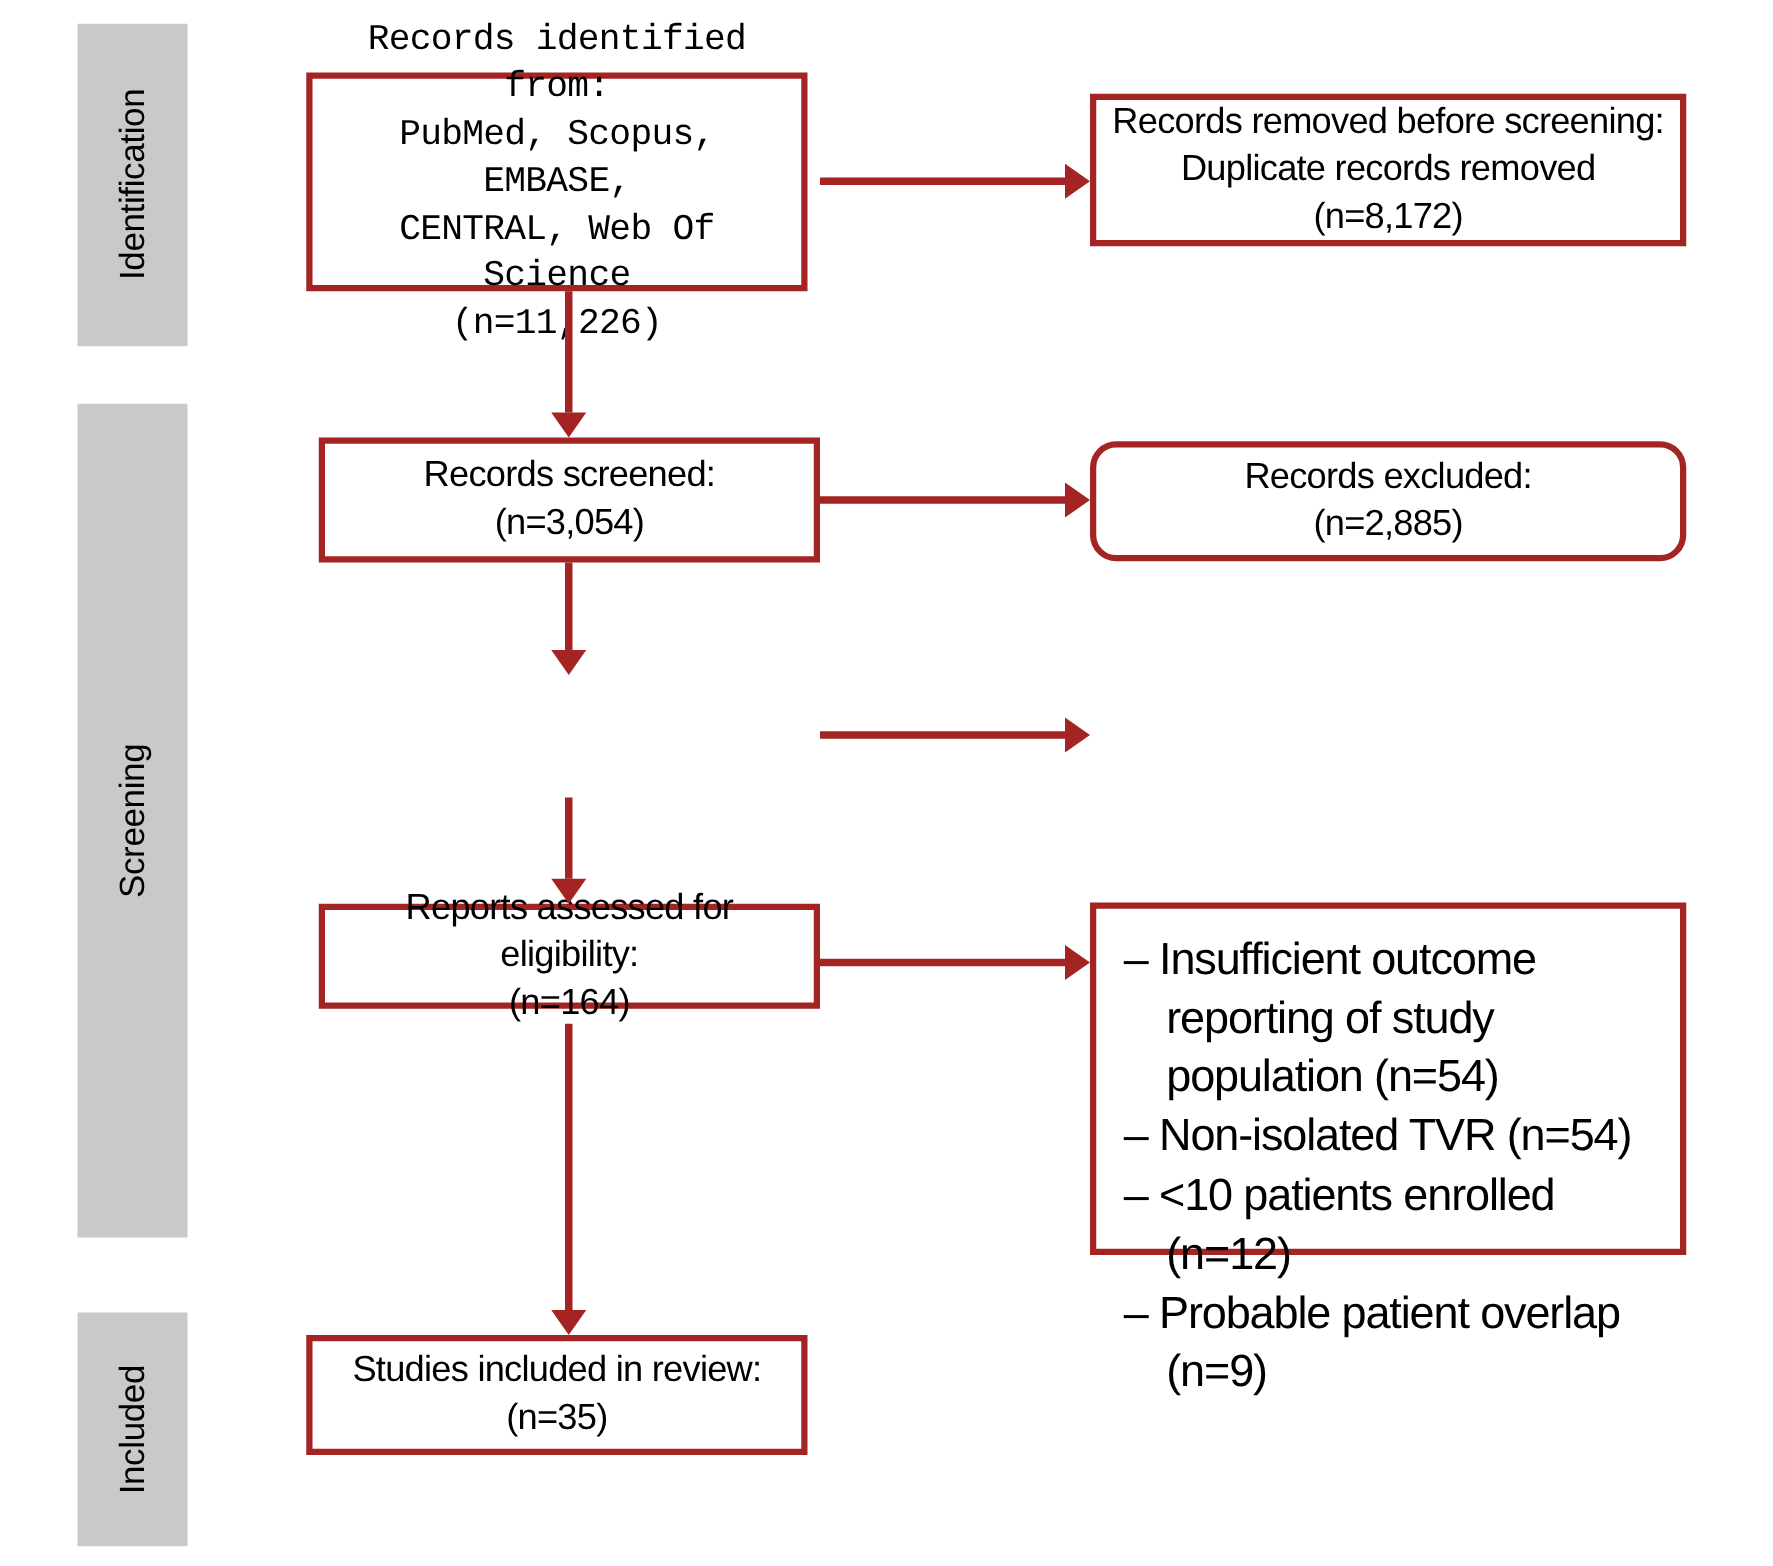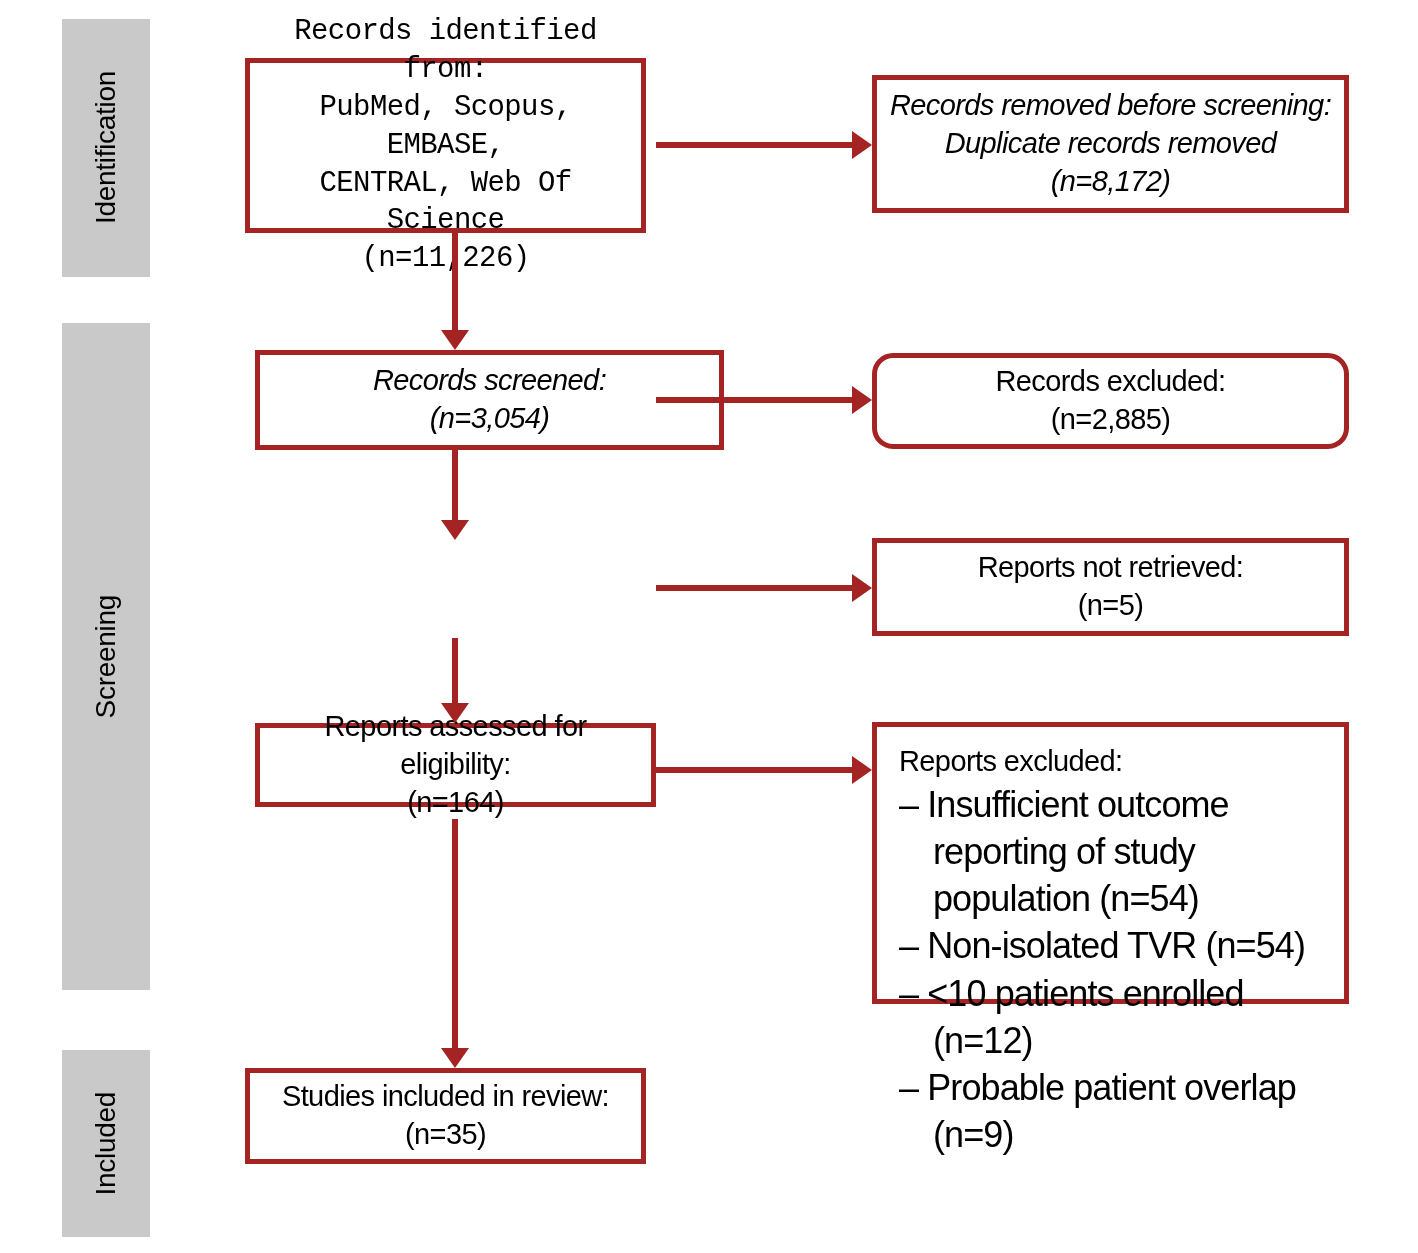--- a/index.html
+++ b/index.html
@@ -53,22 +53,22 @@
   }
   .box-text {
     font-size: 29px;
     line-height: 1.31;
     letter-spacing: -0.6px;
     text-align: center;
     white-space: pre-line;
     width: 100%;
   }
   #box-identified       { left: 245px; top: 58px;   width: 401px; height: 175px; font-family: Liberation Mono, monospace; }
-  #box-removed          { left: 872px; top: 75px;   width: 477px; height: 138px; font-style: italic; }
-  #box-screened         { left: 255px; top: 350px;  width: 469px; height: 100px; font-style: italic; }
+  #box-removed          { left: 872px; top: 75px;   width: 477px; height: 122px; }
+  #box-screened         { left: 255px; top: 350px;  width: 401px; height: 100px; }
   #box-excluded         { left: 872px; top: 353px;  width: 477px; height: 96px; border-radius: 21px; }
   #box-sought           { left: 255px; top: 540px;  width: 401px; height: 98px; }
   #box-not-retrieved    { left: 872px; top: 538px;  width: 477px; height: 98px; }
   #box-assessed         { left: 255px; top: 723px;  width: 401px; height: 84px; }
   #box-reports-excluded { left: 872px; top: 722px;  width: 477px; height: 282px;
                           justify-content: flex-start; padding: 16px 8px 8px 22px; }
   #box-included         { left: 245px; top: 1068px; width: 401px; height: 96px; }
 
   #box-reports-excluded .box-text {
     text-align: left;
@@ -145,33 +145,28 @@
     <div class="box-text">Records screened:
 (n=3,054)</div>
   </div>
 
   <div class="box" id="box-excluded">
     <div class="box-text">Records excluded:
 (n=2,885)</div>
   </div>
 
 
-  <div class="box" id="box-not-retrieved">
-    <div class="box-text">Reports not retrieved:
-(n=5)</div>
-  </div>
 
   <div class="box" id="box-assessed">
     <div class="box-text">Reports assessed for eligibility:
 (n=164)</div>
   </div>
 
   <div class="box" id="box-reports-excluded">
     <div class="box-text">
-      <div class="excl-title">Reports excluded:</div>
       <div>
           <div class="excl-item">– Insufficient outcome reporting of study population (n=54)</div>
           <div class="excl-item">– Non-isolated TVR (n=54)</div>
           <div class="excl-item">– &lt;10 patients enrolled (n=12)</div>
           <div class="excl-item">– Probable patient overlap (n=9)</div>
         </div>
     </div>
   </div>
 
   <div class="box" id="box-included">

